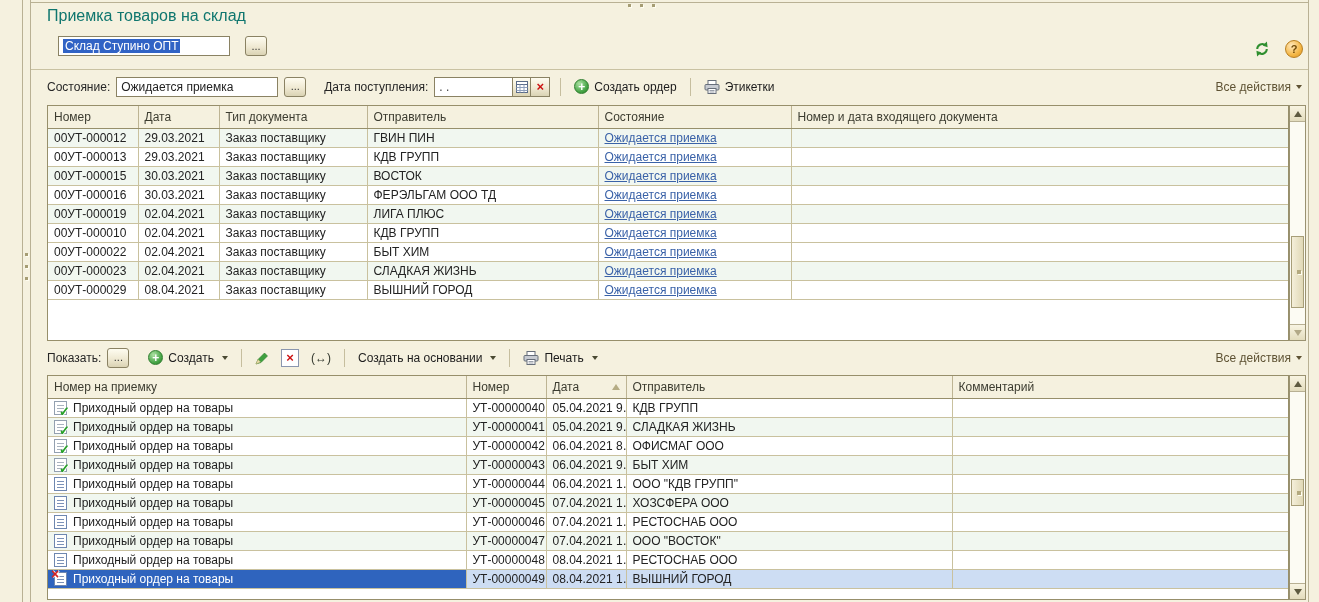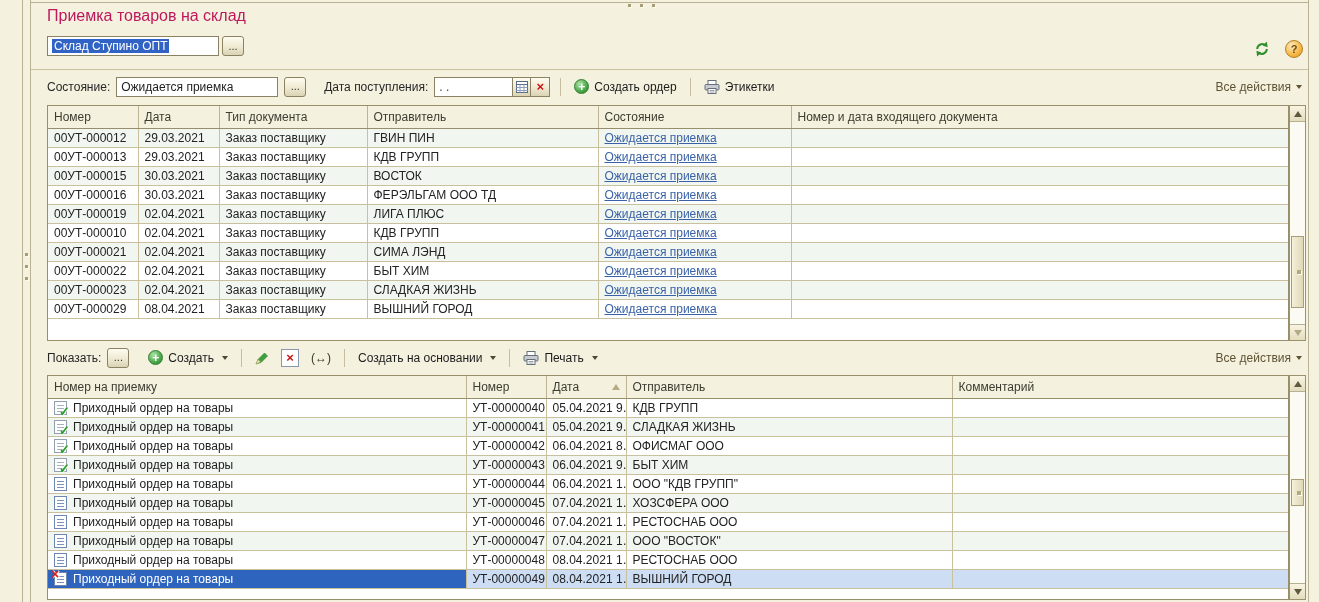--- a/index.html
+++ b/index.html
@@ -9,28 +9,28 @@
   
   .vline-l1 { position:absolute; left:22px; top:0; bottom:0; width:1px; background:#B9B194; }
   .vline-l2 { position:absolute; left:30px; top:0; bottom:0; width:1px; background:#B9B194; }
   .vline-r  { position:absolute; left:1308px; top:0; bottom:0; width:1px; background:#B9B194; }
   .hline-t  { position:absolute; left:31px; right:10px; top:2px; height:1px; background:#B9B194; }
   .grip-v { position:absolute; left:25px; top:253px; width:4px; height:32px; }
   .grip-v i, .grip-h i { display:block; width:3px; height:3px; background:#A69D74; box-shadow:1px 1px 0 #fffdf0; }
   .grip-v i { margin-bottom:9px; }
   .grip-h { position:absolute; left:628px; top:4px; display:flex; gap:9px; }
 
-  .page-title { position:absolute; left:47px; top:7px; font-size:16px; color:#be185d; }
+  .page-title { position:absolute; left:47px; top:7px; font-size:16px; color:#0f766e; }
 
   
   .tfield { height:20px; background:#fff; border:1px solid #8A8263; display:flex; align-items:center; padding:0 4px; overflow:hidden; white-space:nowrap; }
   .btn-ell { width:22px; height:20px; background:linear-gradient(#FEFCF0,#EFE9D2 55%,#DAD3B4); border:1px solid #8A8263; border-radius:3px; font-size:11px; line-height:9px; color:#333; text-align:center; cursor:pointer; }
   .sel-text { background:#3163C5; color:#fff; padding:0 2px; }
 
-  .wh-row { position:absolute; left:47px; top:36px; display:flex; gap:3px; }
+  .wh-row { position:absolute; left:58px; top:36px; display:flex; gap:15px; }
   .wh-row .tfield { width:172px; }
 
   .top-icons { position:absolute; left:1253px; top:40px; display:flex; gap:14px; align-items:center; }
   .help-btn { width:18px; height:18px; border-radius:50%; border:1px solid #B97F1F;
     background:radial-gradient(circle at 35% 30%, #FFE8BC, #F4B746 60%, #DC9422);
     color:#6F4A08; font-weight:bold; font-size:11px; display:flex; align-items:center; justify-content:center; cursor:pointer; }
 
   .hr-top { position:absolute; left:31px; right:11px; top:69px; height:1px; background:#C9C2A2; }
 
   .toolbar { position:absolute; display:flex; align-items:center; height:25px; gap:6px; white-space:nowrap; }
@@ -248,28 +248,20 @@
             <td></td>
           </tr>
           <tr class="sb">
             <td>00УТ-000010</td>
             <td>02.04.2021</td>
             <td>Заказ поставщику</td>
             <td>КДВ ГРУПП</td>
             <td><a class="link">Ожидается приемка</a></td>
             <td></td>
           </tr>
-          <tr class="sa">
-            <td>00УТ-000021</td>
-            <td>02.04.2021</td>
-            <td>Заказ поставщику</td>
-            <td>СИМА ЛЭНД</td>
-            <td><a class="link">Ожидается приемка</a></td>
-            <td></td>
-          </tr>
           <tr class="sb">
             <td>00УТ-000022</td>
             <td>02.04.2021</td>
             <td>Заказ поставщику</td>
             <td>БЫТ ХИМ</td>
             <td><a class="link">Ожидается приемка</a></td>
             <td></td>
           </tr>
           <tr class="sa">
             <td>00УТ-000023</td>

